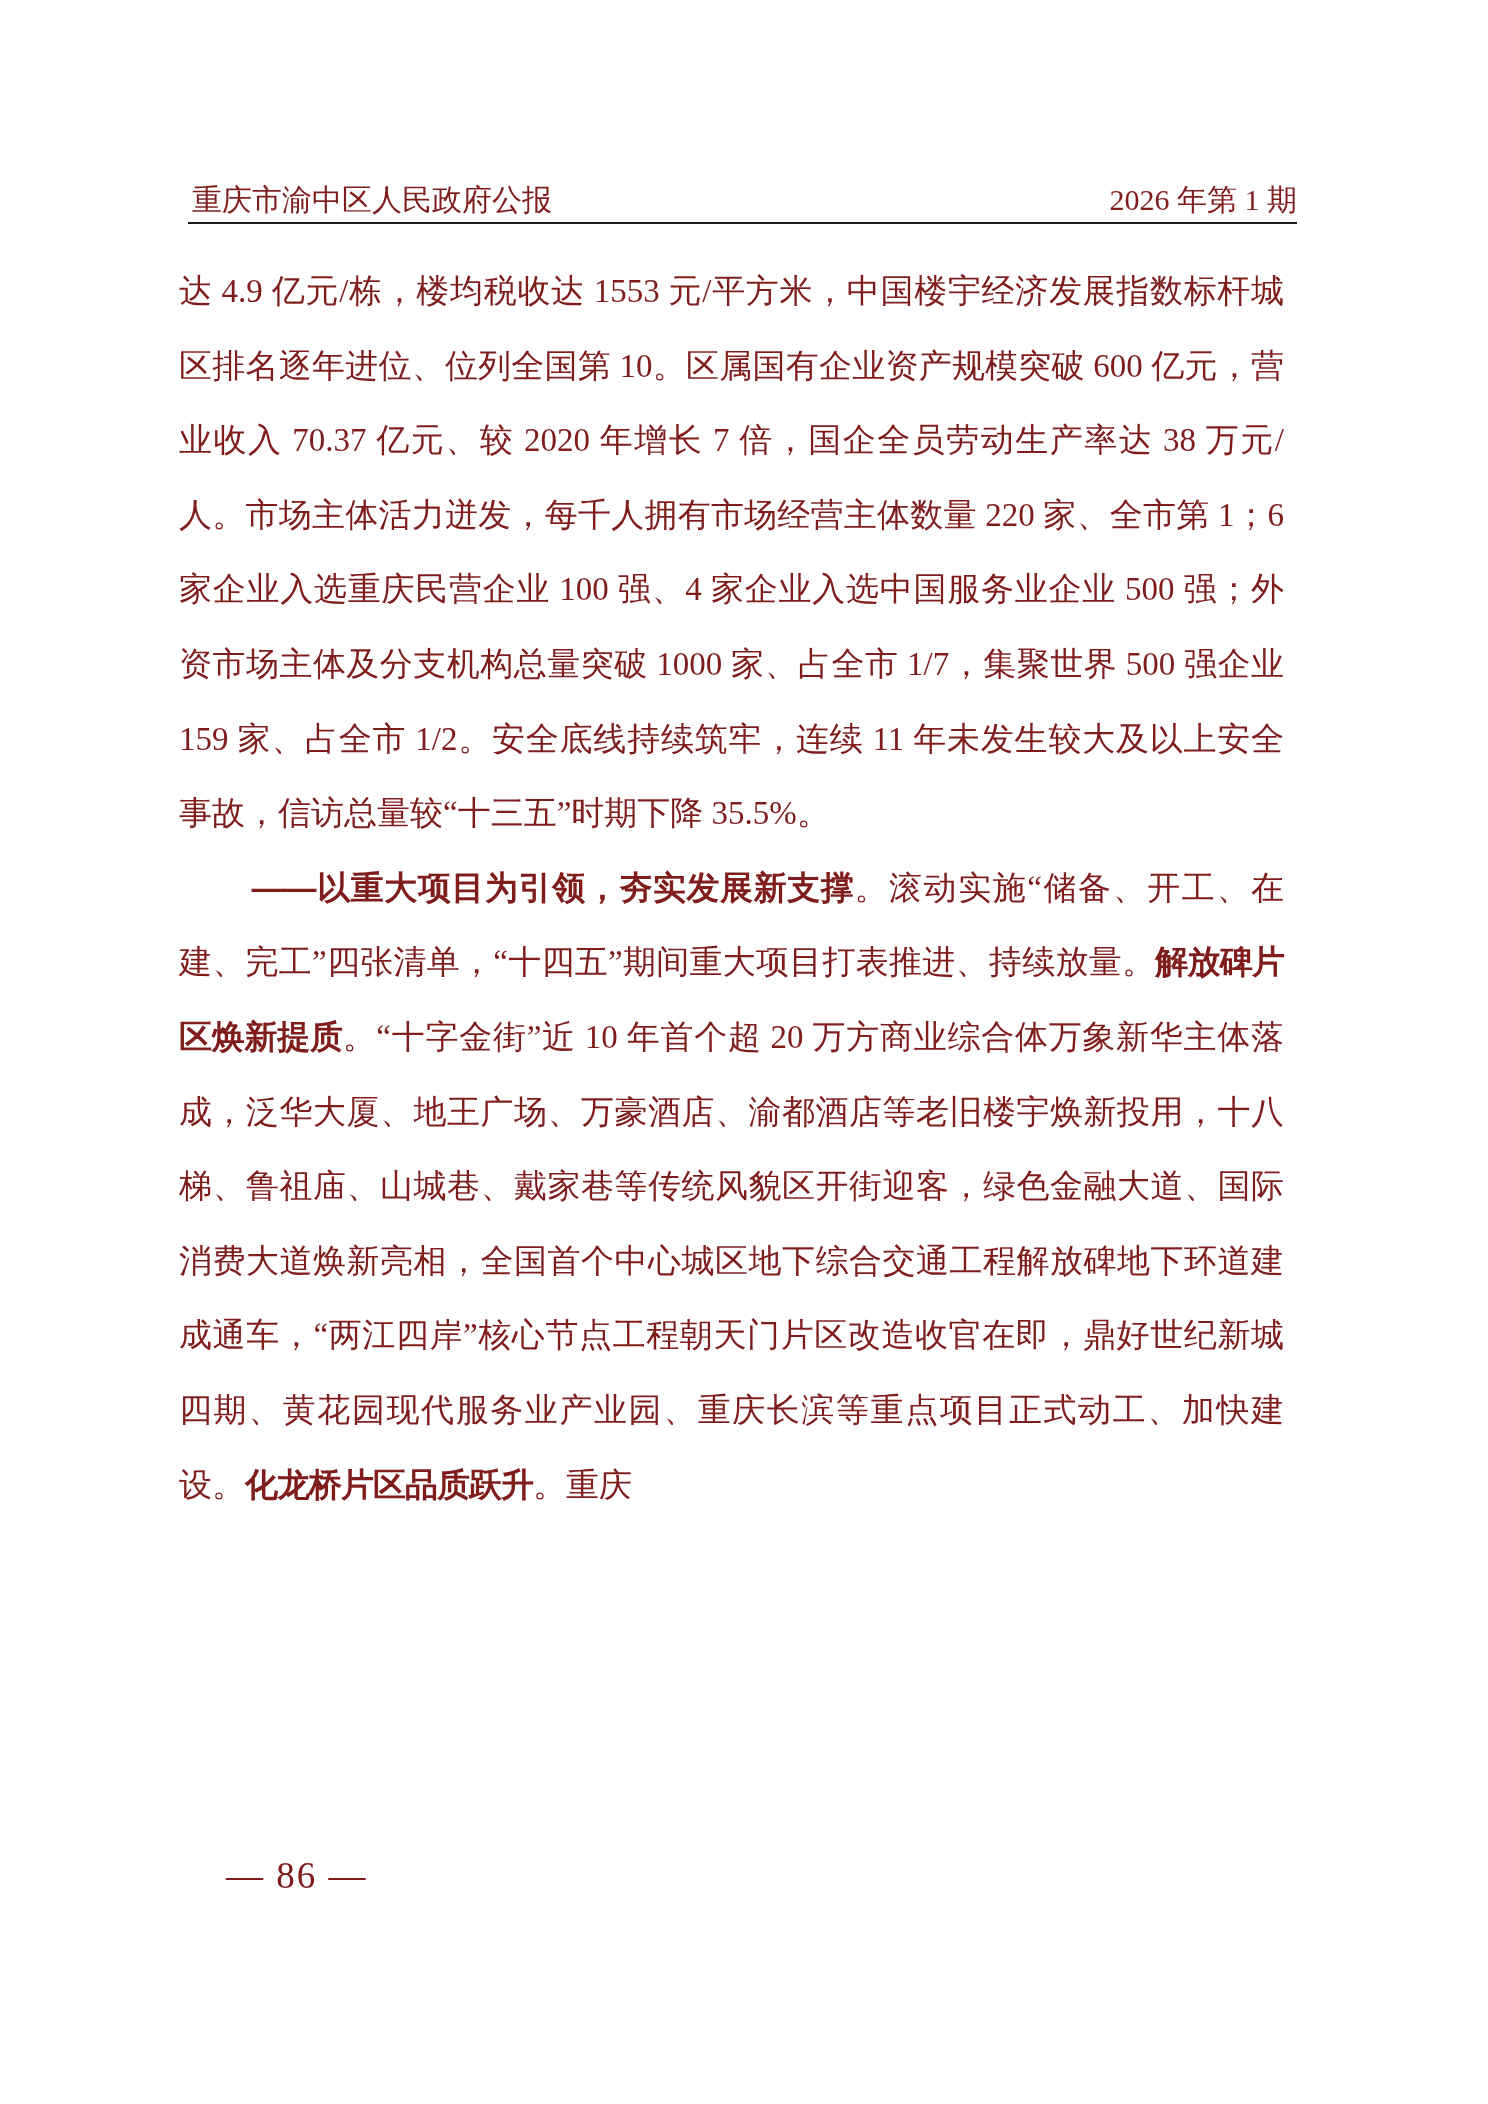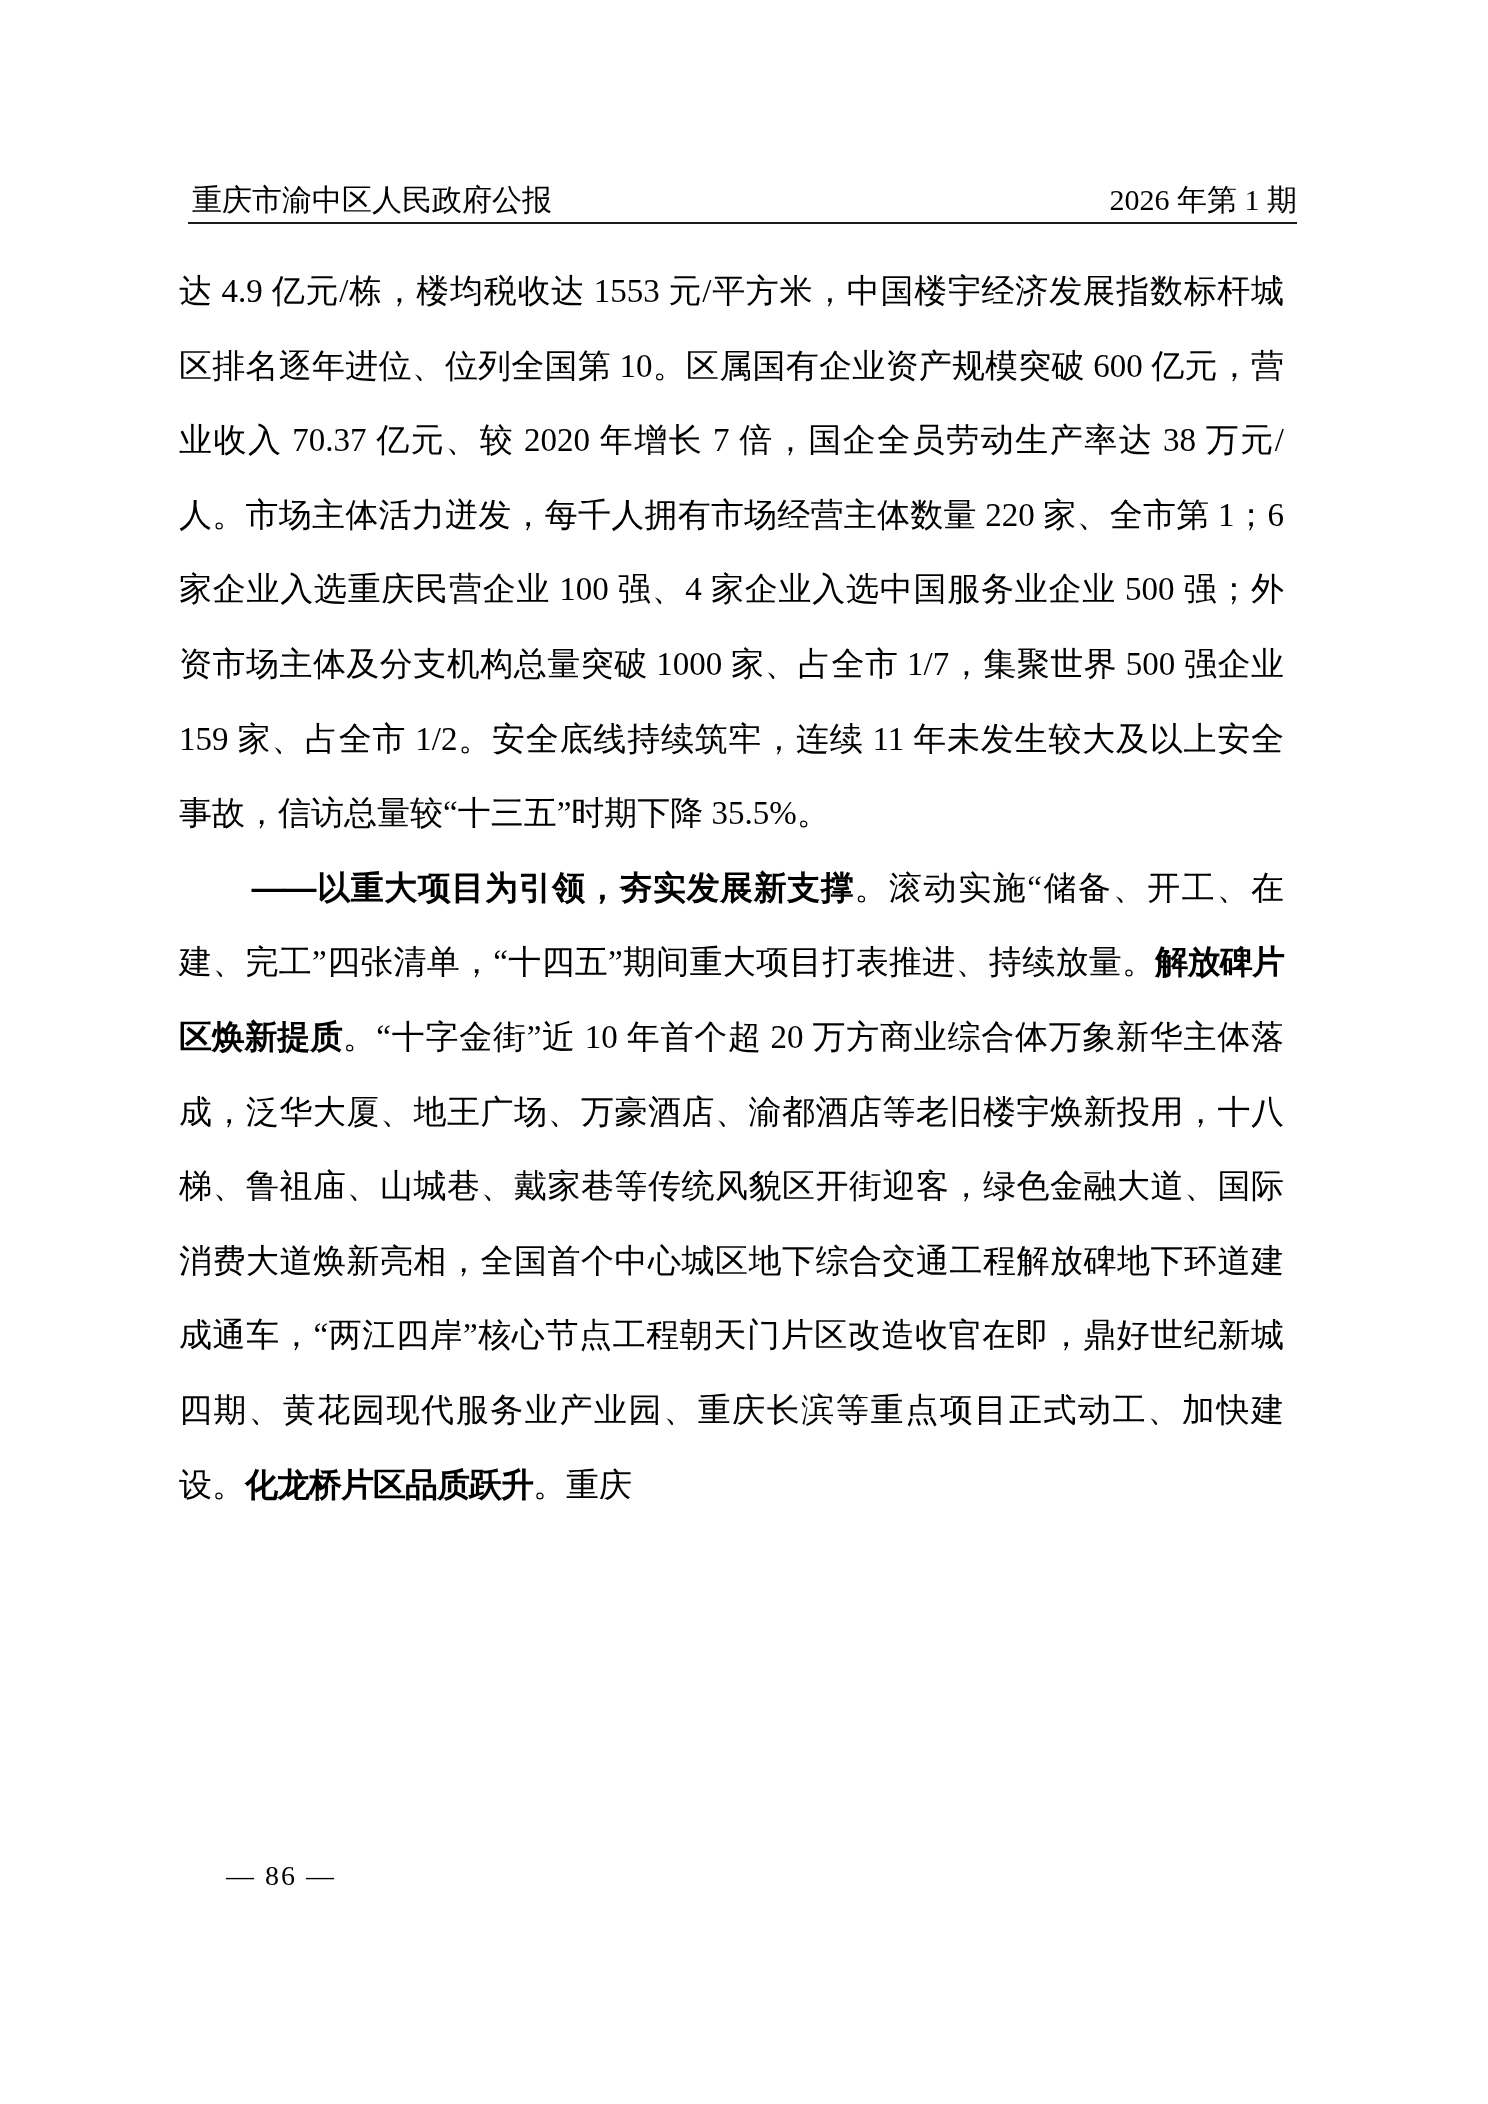--- a/index.html
+++ b/index.html
@@ -2,21 +2,21 @@
 <html><head>
 <meta charset="utf-8">
 <style>
   html, body { margin: 0; padding: 0; background: #e8e8e8; }
   .page {
     position: relative;
     width: 1488px;
     height: 2104px;
     margin: 0 auto;
     background: #ffffff;
-    color: #000000;
+    color: #7f1d1d;
     font-family: "Liberation Serif", "DejaVu Serif", serif;
     overflow: hidden;
   }
   .page-header {
     position: absolute;
     left: 192px;
     top: 183px;
     width: 1105px;
     display: flex;
     justify-content: space-between;
@@ -50,21 +50,21 @@
   .bold-run {
     font-family: "Liberation Sans", "DejaVu Sans", sans-serif;
     font-weight: 700;
     letter-spacing: -1px;
     margin-top: 12px;
   }
   .page-footer {
     position: absolute;
     left: 226px;
     top: 1852px;
-    font-size: 28px;
+    font-size: 37px;
     line-height: 48px;
     letter-spacing: 2px;
   }
 </style>
 </head>
 <body>
 
 <div class="page">
 
   <div class="page-header">

